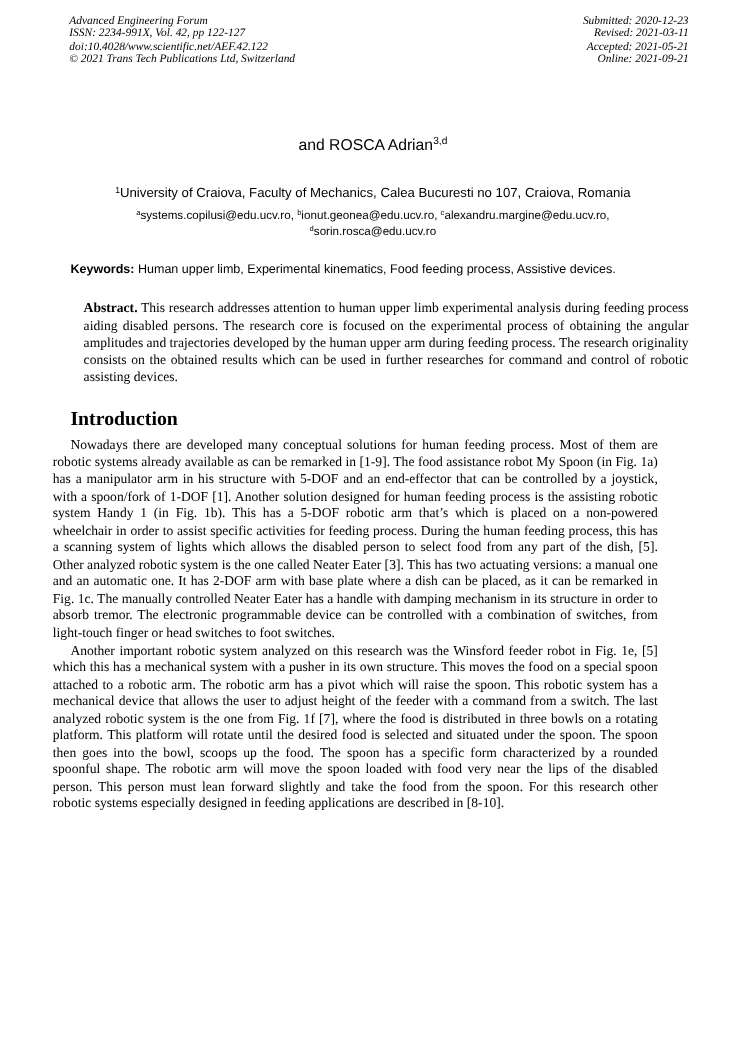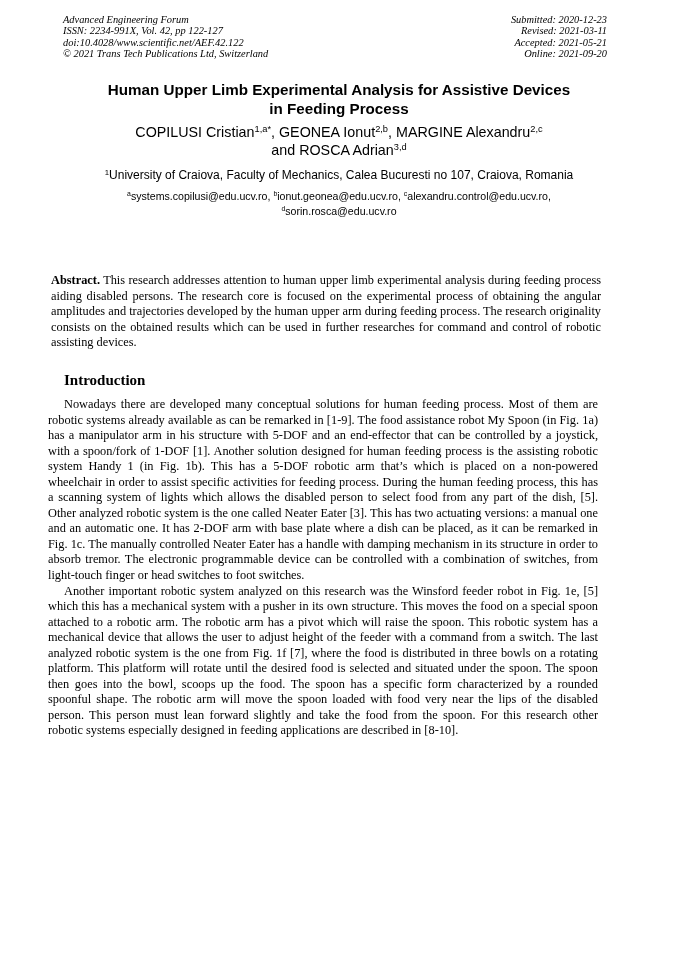--- a/index.html
+++ b/index.html
@@ -1,82 +1,78 @@
 <!DOCTYPE html>
 <html><head>
 <meta charset="utf-8">
 <style>
   html, body { margin: 0; padding: 0; background: #ffffff; }
   body { width: 678px; height: 959px; position: relative; overflow: hidden; color: #000; }
   .page { position: absolute; left: 0; top: 0; width: 678px; height: 751px; }
 
   .hdr { position: absolute; top: 14px; font-family: "Liberation Serif", serif; font-style: italic; font-size: 10.4px; line-height: 11.4px; }
   .hdr-left { left: 63px; }
-  .hdr-right { right: 71px; text-align: right; }
+  .hdr-right { right: 52px; text-align: right; }
   .hdr div { white-space: nowrap; }
 
   .title { position: absolute; left: 0; width: 678px; top: 81px; text-align: center;
            font-family: "Liberation Sans", sans-serif; font-weight: bold; font-size: 15.2px; line-height: 18.5px; }
   .authors { position: absolute; left: 0; width: 678px; top: 123px; text-align: center;
            font-family: "Liberation Sans", sans-serif; font-size: 14.3px; line-height: 18px; }
   .authors sup, .emails sup, .affil sup { font-size: 65%; vertical-align: 0; position: relative; top: -0.55em; line-height: 0; }
   .affil { position: absolute; left: 0; width: 678px; top: 168px; text-align: center;
            font-family: "Liberation Sans", sans-serif; font-size: 12px; line-height: 14px; }
   .emails { position: absolute; left: 0; width: 678px; top: 189px; text-align: center;
            font-family: "Liberation Sans", sans-serif; font-size: 10.6px; line-height: 14.5px; }
 
   .keywords { position: absolute; left: 64px; width: 560px; top: 238px;
            font-family: "Liberation Sans", sans-serif; font-size: 11.4px; line-height: 14px; white-space: nowrap; }
   .keywords b { font-weight: bold; }
 
   .body-text { font-family: "Liberation Serif", serif; font-size: 12.35px; line-height: 15.55px; text-align: justify; }
-  .abstract { position: absolute; left: 51px; width: 550px; top: 273px; }
+  .abstract { position: absolute; left: 76px; width: 550px; top: 273px; }
   .abstract b { font-weight: bold; }
 
-  .section-head { position: absolute; left: 64px; top: 373px; font-family: "Liberation Serif", serif; font-weight: bold; font-size: 15px; line-height: 15px; }
+  .section-head { position: absolute; left: 64px; top: 373px; font-family: "Liberation Serif", serif; font-weight: bold; font-size: 18px; line-height: 15px; }
 
   .intro { position: absolute; left: 48px; width: 550px; top: 397px; }
   .intro p { margin: 0; text-indent: 16px; }
 </style>
 </head>
 <body>
 
 <div class="page">
 
   <div class="hdr hdr-left">
     <div>Advanced Engineering Forum</div>
     <div>ISSN: 2234-991X, Vol. 42, pp 122-127</div>
     <div>doi:10.4028/www.scientific.net/AEF.42.122</div>
     <div>© 2021 Trans Tech Publications Ltd, Switzerland</div>
   </div>
 
   <div class="hdr hdr-right">
     <div>Submitted: 2020-12-23</div>
     <div>Revised: 2021-03-11</div>
     <div>Accepted: 2021-05-21</div>
-    <div>Online: 2021-09-20</div>
+    <div>Online: 2021-09-21</div>
   </div>
 
-  <div class="title">
-    <div>Human Upper Limb Experimental Analysis for Assistive Devices</div>
-    <div>in Feeding Process</div>
-  </div>
 
   <div class="authors">
-    <div><span>COPILUSI Cristian</span><sup>1,a*</sup><span>, </span><span>GEONEA Ionut</span><sup>2,b</sup><span>, </span><span>MARGINE Alexandru</span><sup>2,c</sup></div>
     <div><span>and </span><span>ROSCA Adrian</span><sup>3,d</sup></div>
   </div>
 
   <div class="affil"><sup>1</sup><span>University of Craiova, Faculty of Mechanics, Calea Bucuresti no 107, Craiova, Romania</span></div>
 
   <div class="emails">
-    <div><sup>a</sup><span>systems.copilusi@edu.ucv.ro</span><span>, </span><sup>b</sup><span>ionut.geonea@edu.ucv.ro</span><span>, </span><sup>c</sup><span>alexandru.control@edu.ucv.ro</span><span>,</span></div>
+    <div><sup>a</sup><span>systems.copilusi@edu.ucv.ro</span><span>, </span><sup>b</sup><span>ionut.geonea@edu.ucv.ro</span><span>, </span><sup>c</sup><span>alexandru.margine@edu.ucv.ro</span><span>,</span></div>
     <div><sup>d</sup><span>sorin.rosca@edu.ucv.ro</span></div>
   </div>
 
+  <div class="keywords"><b>Keywords:</b><span> Human upper limb, Experimental kinematics, Food feeding process, Assistive devices.</span></div>
 
   <div class="abstract body-text"><b>Abstract.</b><span> This research addresses attention to human upper limb experimental analysis during feeding process aiding disabled persons. The research core is focused on the experimental process of obtaining the angular amplitudes and trajectories developed by the human upper arm during feeding process. The research originality consists on the obtained results which can be used in further researches for command and control of robotic assisting devices.</span></div>
 
   <div class="section-head">Introduction</div>
 
   <div class="intro body-text">
     <p>Nowadays there are developed many conceptual solutions for human feeding process. Most of them are robotic systems already available as can be remarked in [1-9]. The food assistance robot My Spoon (in Fig. 1a) has a manipulator arm in his structure with 5-DOF and an end-effector that can be controlled by a joystick, with a spoon/fork of 1-DOF [1]. Another solution designed for human feeding process is the assisting robotic system Handy 1 (in Fig. 1b). This has a 5-DOF robotic arm that’s which is placed on a non-powered wheelchair in order to assist specific activities for feeding process. During the human feeding process, this has a scanning system of lights which allows the disabled person to select food from any part of the dish, [5]. Other analyzed robotic system is the one called Neater Eater [3]. This has two actuating versions: a manual one and an automatic one. It has 2-DOF arm with base plate where a dish can be placed, as it can be remarked in Fig. 1c. The manually controlled Neater Eater has a handle with damping mechanism in its structure in order to absorb tremor. The electronic programmable device can be controlled with a combination of switches, from light-touch finger or head switches to foot switches.</p>
     <p>Another important robotic system analyzed on this research was the Winsford feeder robot in Fig. 1e, [5] which this has a mechanical system with a pusher in its own structure. This moves the food on a special spoon attached to a robotic arm. The robotic arm has a pivot which will raise the spoon. This robotic system has a mechanical device that allows the user to adjust height of the feeder with a command from a switch. The last analyzed robotic system is the one from Fig. 1f [7], where the food is distributed in three bowls on a rotating platform. This platform will rotate until the desired food is selected and situated under the spoon. The spoon then goes into the bowl, scoops up the food. The spoon has a specific form characterized by a rounded spoonful shape. The robotic arm will move the spoon loaded with food very near the lips of the disabled person. This person must lean forward slightly and take the food from the spoon. For this research other robotic systems especially designed in feeding applications are described in [8-10].</p>
   </div>
 

